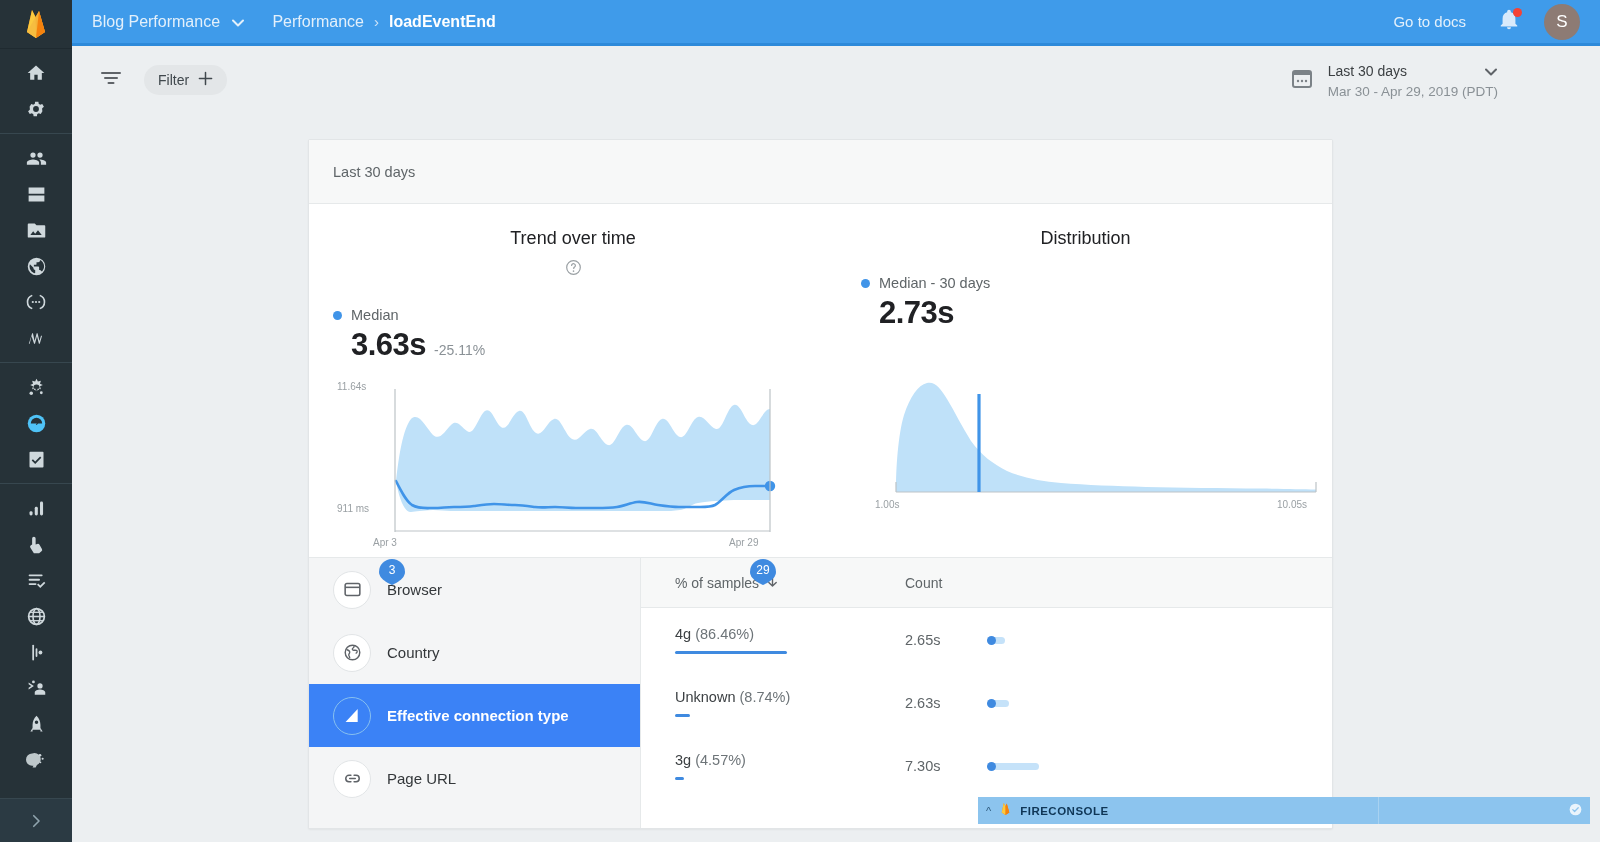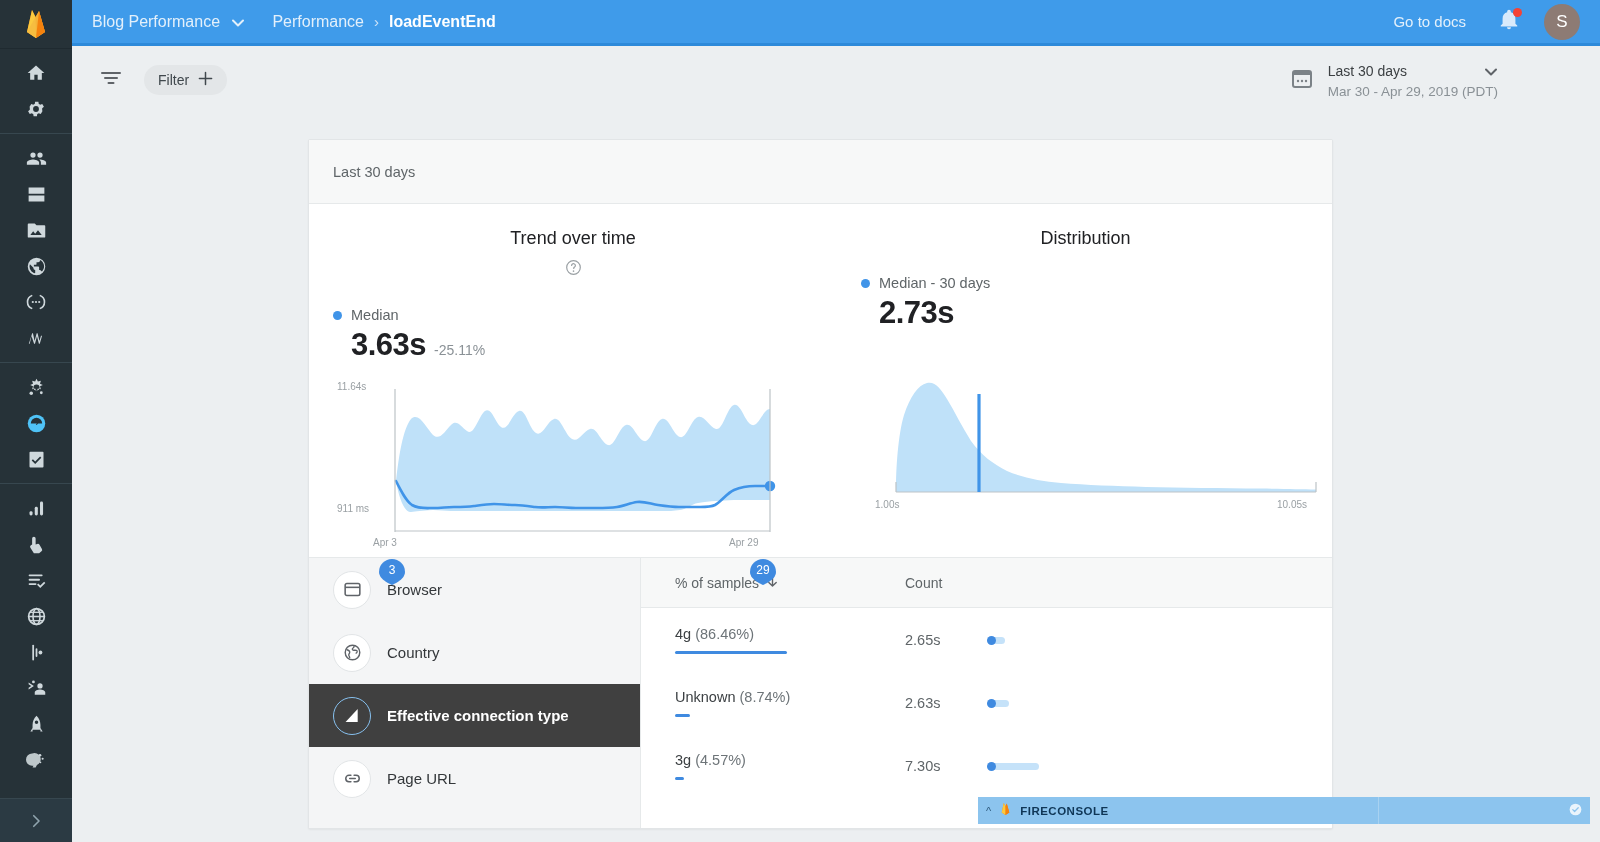--- a/index.html
+++ b/index.html
@@ -96,21 +96,21 @@
   .bigval { color: #202124; font-size: 31px; font-weight: bold; letter-spacing: -.5px; }
   .delta { color: #8a9196; font-size: 14px; }
 
   .plot { position: relative; margin-top: 16px; }
   .axis-lbl { position: absolute; color: #9aa0a4; font-size: 10px; white-space: nowrap; }
 
   
   #bottom { display: flex; height: 271px; }
   #dimlist { width: 332px; background: #f4f5f6; border-right: 1px solid #e6e9ea; }
   .dim-item { height: 63px; display: flex; align-items: center; padding-left: 24px; cursor: pointer; }
-  .dim-item.selected { background: #404040; }
+  .dim-item.selected { background: #3b82f6; }
   .dim-ico {
     width: 38px; height: 38px; border-radius: 50%; background: #ffffff; border: 1px solid #e2e5e7;
     display: flex; align-items: center; justify-content: center; margin-right: 16px; flex: none;
   }
   .dim-item.selected .dim-ico { background: transparent; border-color: #87c0ef; }
   .dim-label { color: #33373a; font-size: 15px; }
   .dim-item.selected .dim-label { color: #ffffff; font-weight: bold; }
 
   #tablewrap { flex: 1; background: #fff; }
   #thead {

